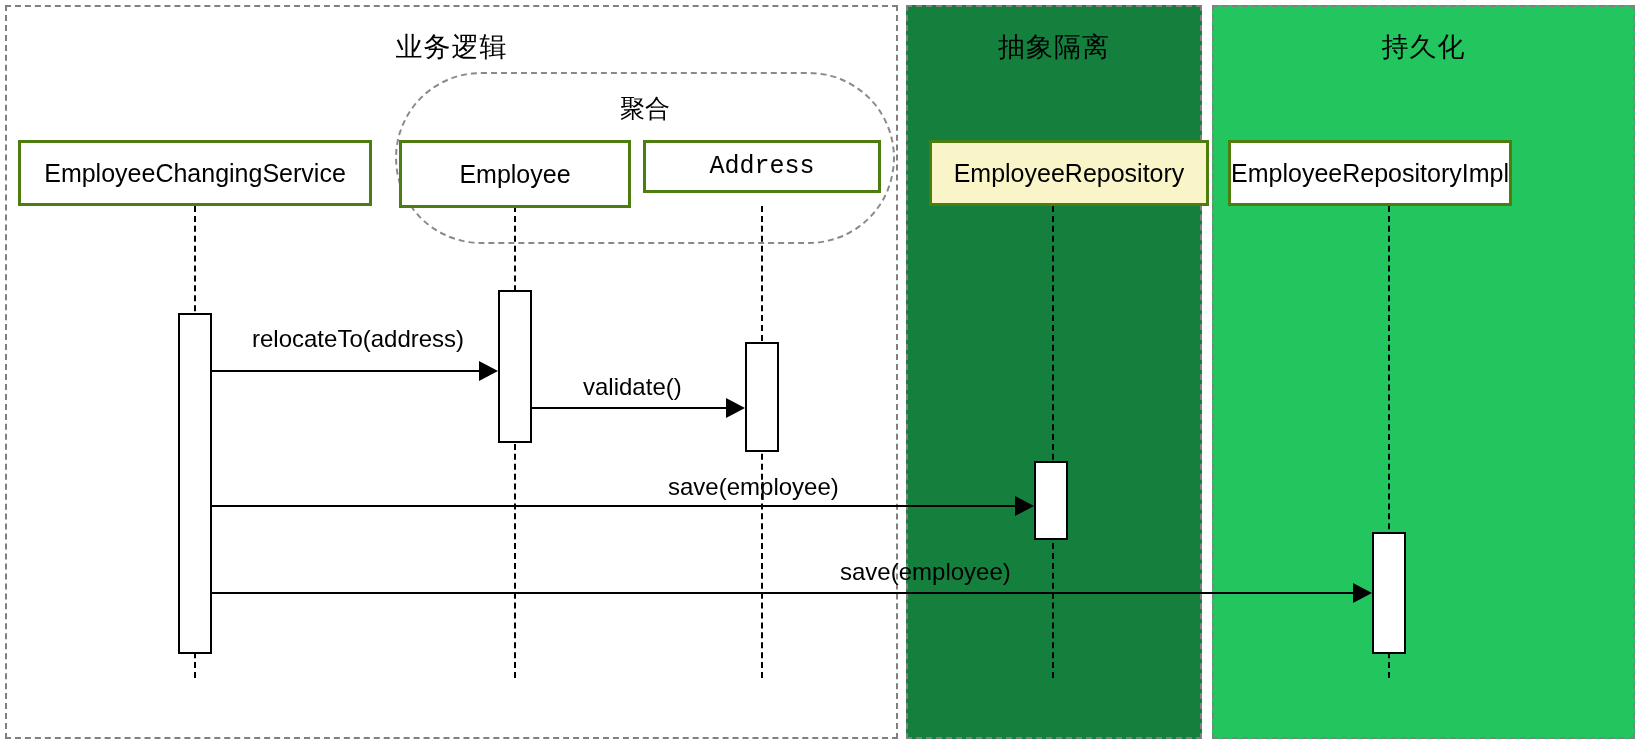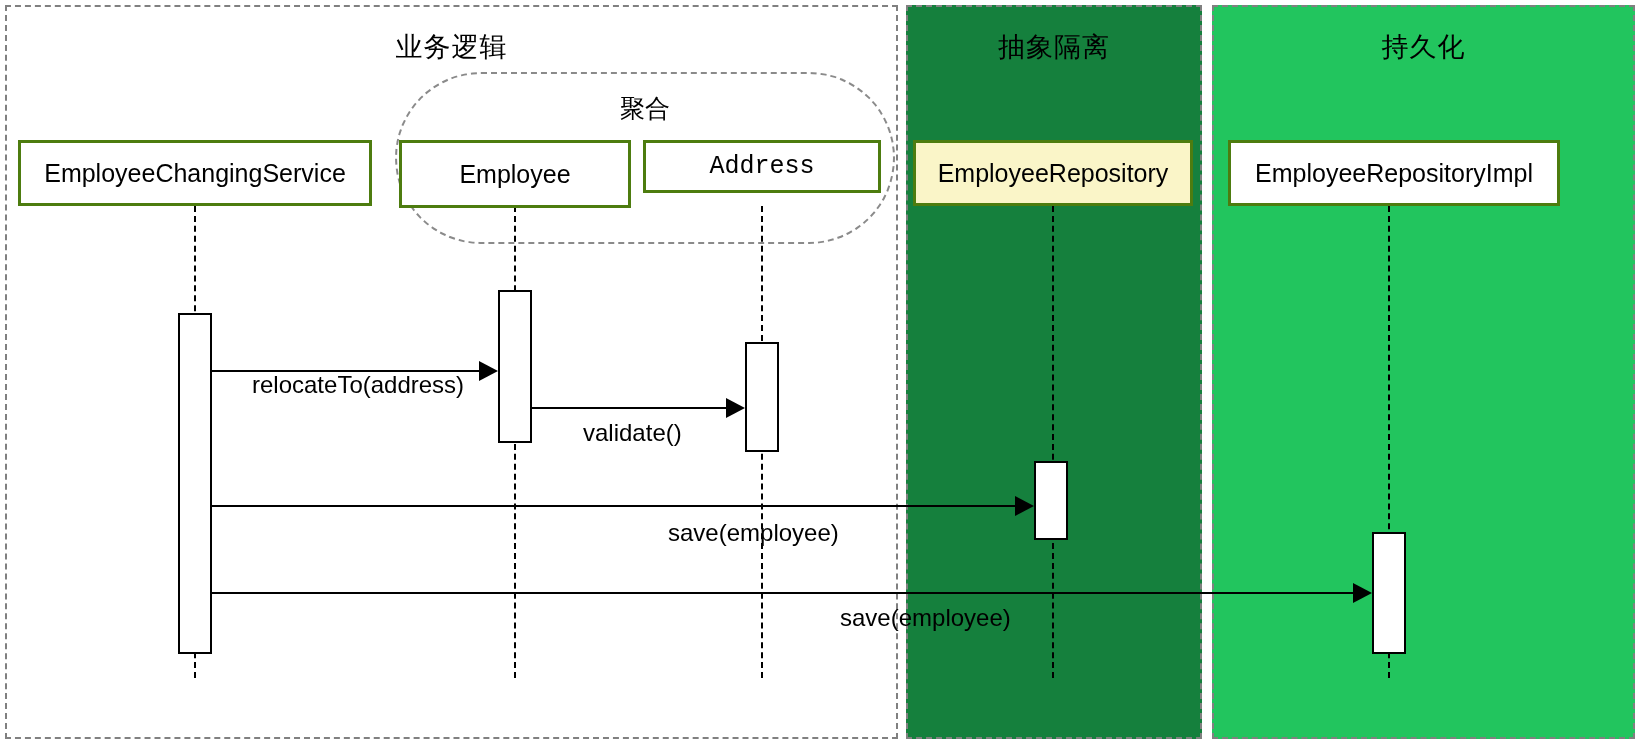--- a/index.html
+++ b/index.html
@@ -53,21 +53,21 @@
     background:#ffffff;
     box-sizing:border-box;
     display:flex;
     align-items:center;
     justify-content:center;
     font-size:25px;
     color:#000;
     white-space:nowrap;
     z-index:6;
   }
-  .head-box.highlight{background:#faf5c8;}
+  .head-box.highlight{background:#faf5c8;margin-left:16px;}
   
   .lifeline{
     position:absolute;
     width:0;
     border-left:2px dashed #000;
     z-index:2;
   }
   
   .activation{
     position:absolute;
@@ -91,21 +91,20 @@
     border-left:19px solid #000;
     z-index:5;
   }
   .msg-label{
     position:absolute;
     font-size:24px;
     color:#000;
     white-space:nowrap;
     z-index:5;
     background:transparent;
-    margin-top:46px;
   }
 </style>
 </head>
 <body>
 
 <div id="canvas">
   <div id="partitions-layer">
       <div class="partition" style="left: 5px; top: 5px; width: 893px; height: 734px; background: rgb(255, 255, 255);">
         <div class="partition-title" style="top: 22px;">业务逻辑</div>
       </div>
@@ -155,17 +154,17 @@
       </div>
       <div class="head-box" style="left: 399px; top: 140px; width: 232px; height: 68px;">
         <span>Employee</span>
       </div>
       <div class="head-box" style="left: 643px; top: 140px; width: 238px; height: 53px; font-family: Liberation Mono, monospace;">
         <span>Address</span>
       </div>
       <div class="head-box highlight" style="left: 913px; top: 140px; width: 280px; height: 66px;">
         <span>EmployeeRepository</span>
       </div>
-      <div class="head-box" style="left: 1228px; top: 140px; width: 332px; height: 66px;">
+      <div class="head-box" style="left: 1228px; top: 140px; width: 284px; height: 66px;">
         <span>EmployeeRepositoryImpl</span>
       </div>
     </div>
 </div>
 
 </body></html>

